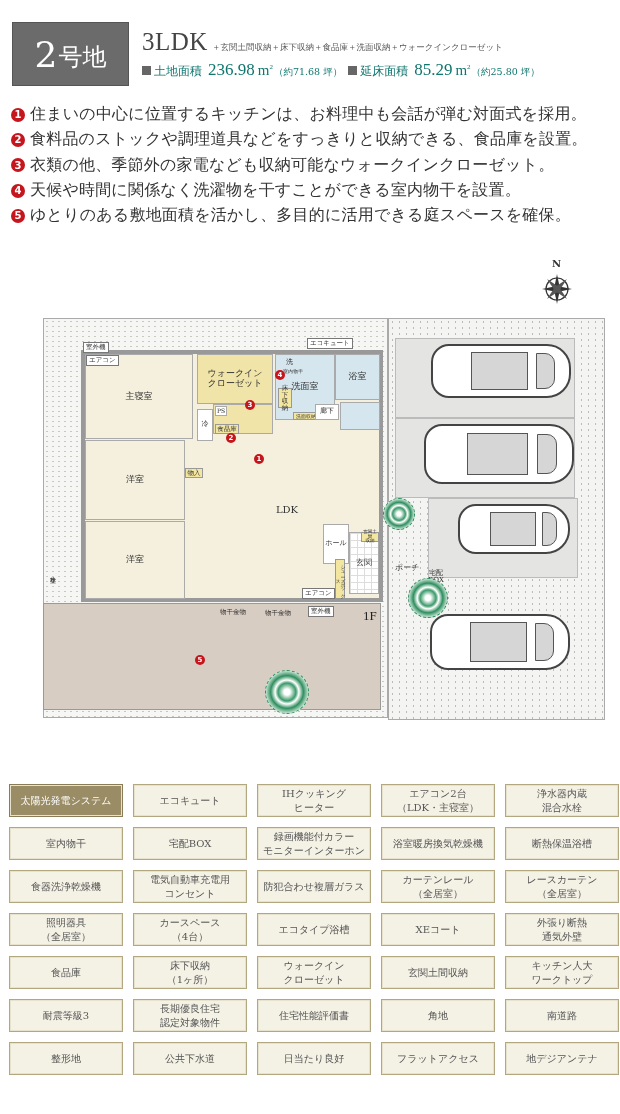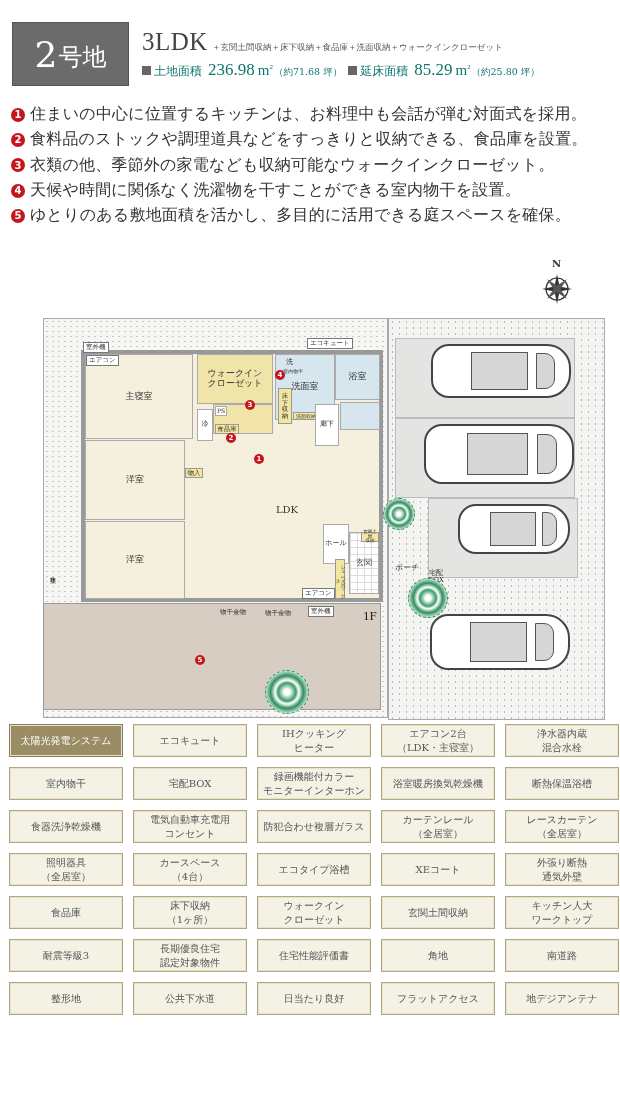--- a/index.html
+++ b/index.html
@@ -48,21 +48,21 @@
   .ybox { position: absolute; background: #f3e6a0; border: 1px solid #999; font-size: 6.5px; display: flex; align-items: center; justify-content: center; text-align: center; line-height: 1.0; }
   .mark { position: absolute; width: 10px; height: 10px; border-radius: 50%; background: #c4161c; color: #fff; font-size: 7px; display: flex; align-items: center; justify-content: center; font-family: "DejaVu Sans", sans-serif; font-weight: bold; }
   .tree { position: absolute; border-radius: 50%; background: radial-gradient(circle, #ffffff 10%, #3a9a6a 30%, #ffffff 40%, #2f8f5f 55%, #e8f4ec 75%); border: 1px dashed #2f8f5f; }
   .car { position: absolute; background: #fff; border: 2px solid #444; border-radius: 18px 24px 24px 18px; }
   .car .roof { position: absolute; top: 12%; bottom: 12%; left: 28%; right: 30%; background: #d6d6d6; border: 1px solid #555; }
   .car .glass { position: absolute; top: 14%; bottom: 14%; right: 10%; width: 14%; background: #d6d6d6; border: 1px solid #555; border-radius: 0 10px 10px 0; }
   .plan-label { position: absolute; font-size: 9px; color: #333; }
   .floor-label { position: absolute; font-size: 13px; color: #222; font-family: "Liberation Serif", serif; }
 
   
-  .amenities { position: absolute; left: 9px; top: 724px; width: 602px; display: grid; grid-template-columns: repeat(5, 114px); column-gap: 10px; row-gap: 10px; }
+  .amenities { position: absolute; left: 9px; top: 784px; width: 602px; display: grid; grid-template-columns: repeat(5, 114px); column-gap: 10px; row-gap: 10px; }
   .amenity { height: 33px; background: #f4f1e5; border: 1px solid #b3a77f; box-shadow: inset 0 0 0 1px #e8e2cc; font-size: 10px; color: #555; display: flex; align-items: center; justify-content: center; text-align: center; line-height: 1.35; white-space: pre-line; font-family: "DejaVu Serif", serif; }
   .amenity.active { background: #9a8c64; color: #fff; border-color: #8a7c56; }
 </style>
 </head>
 <body>
 
 <div class="lot-badge">
   <span class="num">2</span>
   <span class="suf">号地</span>
 </div>
@@ -148,26 +148,26 @@
     <div class="room bed" style="left:0;top:0;width:108px;height:85px;">主寝室</div>
     <div class="room bed" style="left:0;top:86px;width:100px;height:80px;">洋室</div>
     <div class="room bed" style="left:0;top:167px;width:100px;height:78px;">洋室</div>
     <div class="room wic" style="left:112px;top:0;width:76px;height:50px;white-space:pre-line;">ウォークイン
 クローゼット</div>
     <div class="room wic" style="left:128px;top:50px;width:60px;height:30px;"></div>
     <div class="room white" style="left:112px;top:55px;width:16px;height:32px;font-size:7px;">冷</div>
     <div class="room white" style="left:130px;top:52px;width:12px;height:10px;font-size:6px;">PS</div>
     <div class="ybox" style="left:130px;top:70px;width:24px;height:10px;">食品庫</div>
     <div class="room wet" style="left:190px;top:0;width:60px;height:66px;">洗面室</div>
-    <div class="ybox" style="left:193px;top:34px;width:14px;height:36px;white-space:pre-line;">床下
+    <div class="ybox" style="left:193px;top:34px;width:14px;height:20px;white-space:pre-line;">床下
 収納</div>
     <div class="ybox" style="left:208px;top:58px;width:26px;height:8px;font-size:5px;">洗面収納</div>
     <div class="room wet" style="left:250px;top:0;width:45px;height:46px;">浴室</div>
     <div class="room wet" style="left:255px;top:48px;width:40px;height:28px;"></div>
-    <div class="room white" style="left:230px;top:50px;width:24px;height:42px;font-size:7px;">廊下</div>
+    <div class="room white" style="left:230px;top:50px;width:24px;height:16px;font-size:7px;">廊下</div>
     <div class="room" style="left:112px;top:90px;width:180px;height:130px;border:none;font-size:10px;">LDK</div>
     <div class="ybox" style="left:100px;top:114px;width:18px;height:10px;">物入</div>
     <div class="room white" style="left:238px;top:170px;width:26px;height:40px;font-size:7px;">ホール</div>
     <div class="room white" style="left:264px;top:178px;width:30px;height:62px;font-size:8px;background-image:linear-gradient(#ddd 1px,transparent 1px),linear-gradient(90deg,#ddd 1px,transparent 1px);background-size:7px 7px;">玄関</div>
     <div class="ybox" style="left:276px;top:178px;width:18px;height:10px;font-size:4.5px;white-space:pre-line;">玄関土間
 収納</div>
     <div class="ybox" style="left:250px;top:205px;width:10px;height:40px;font-size:5px;writing-mode:vertical-rl;">シューズボックス</div>
     <div class="plan-label" style="left:201px;top:3px;font-size:7px;">洗</div>
     <div class="plan-label" style="left:198px;top:14px;font-size:5px;">室内物干</div>
   </div>

